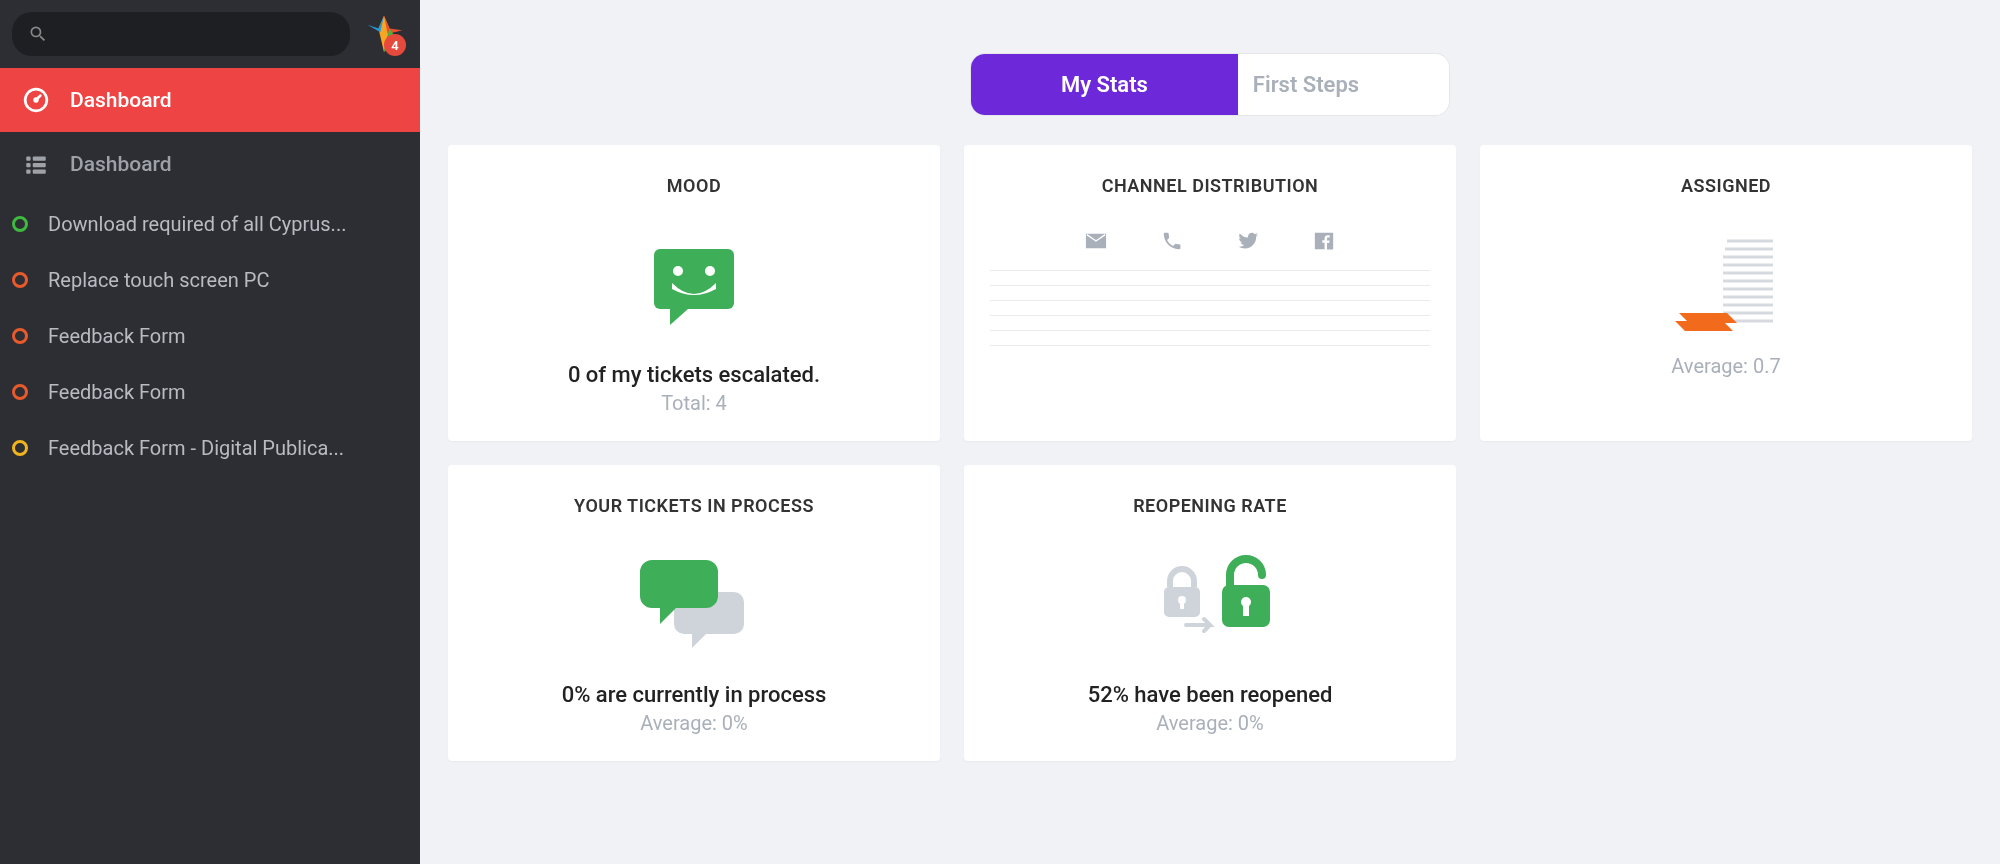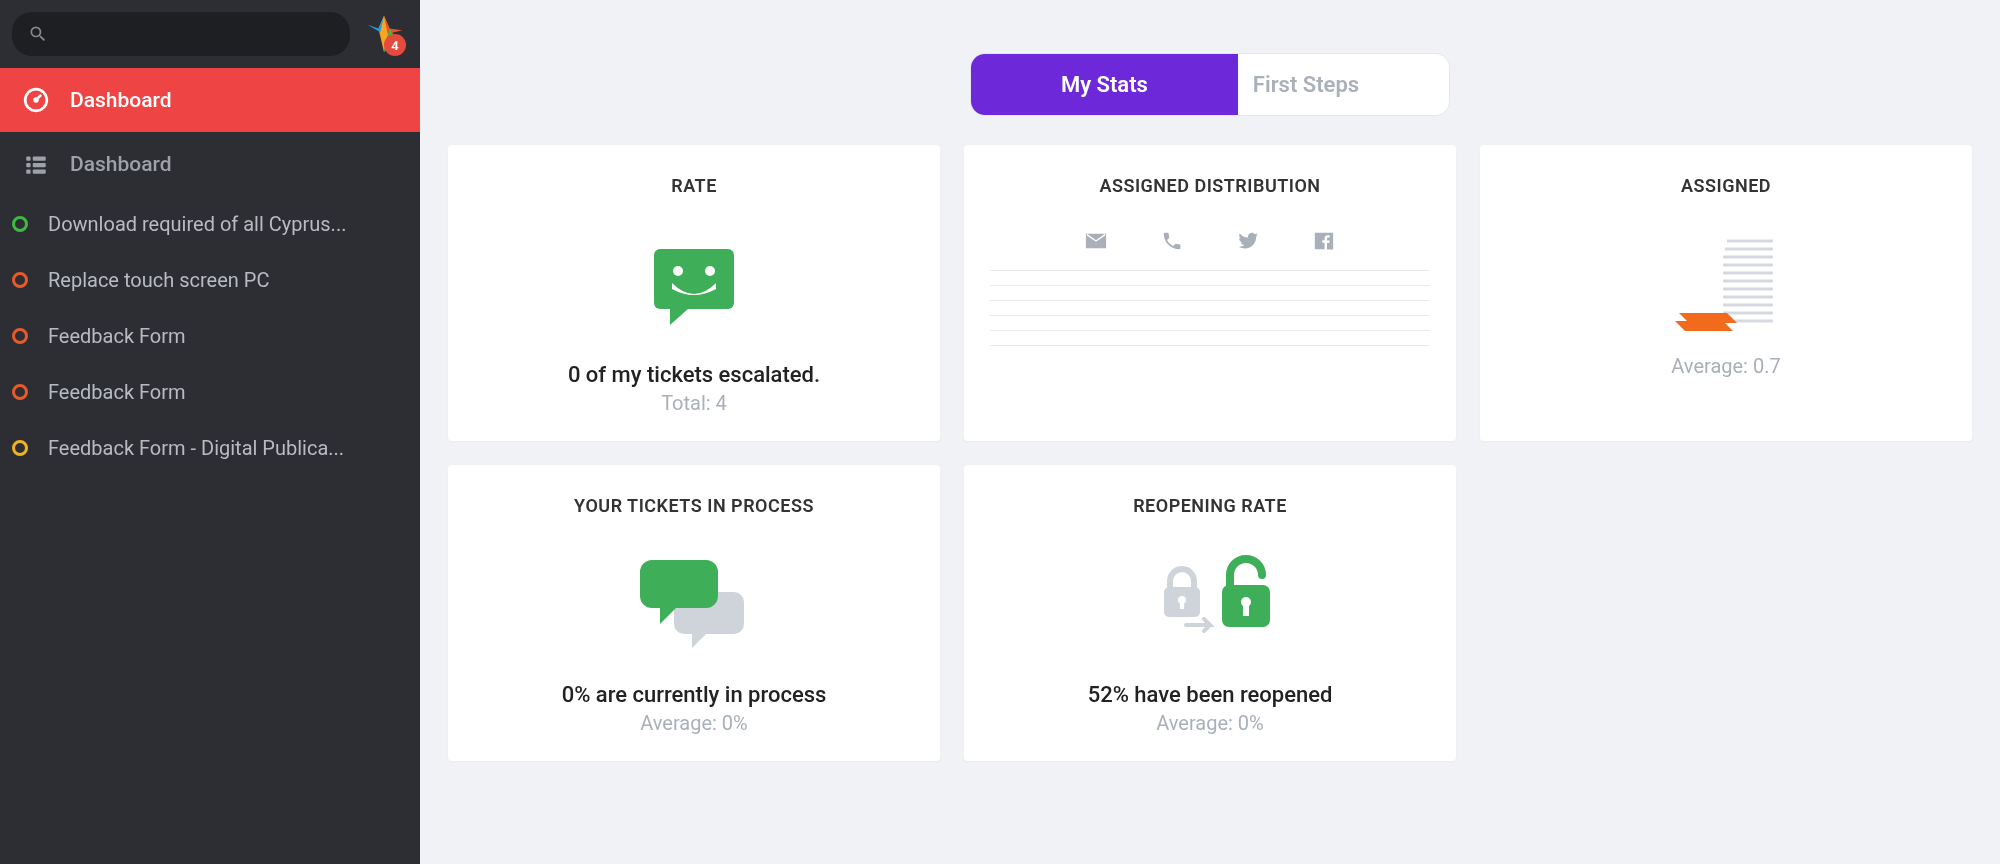--- a/index.html
+++ b/index.html
@@ -114,36 +114,36 @@
     <div class="tab-group">
       <div class="tab active">My Stats</div>
       <div class="tab inactive">First Steps</div>
     </div>
   </div>
 
   <div class="cards">
 
 
     <div class="card">
-      <div class="card-title">RATE</div>
+      <div class="card-title">MOOD</div>
       <div class="card-icon">
         <svg width="100" height="100" viewBox="0 0 100 100">
           <rect x="10" y="14" width="80" height="60" rx="6" fill="#3fae58"></rect>
           <polygon points="26,74 26,90 44,74" fill="#3fae58"></polygon>
           <circle cx="34" cy="36" r="5" fill="#fff"></circle>
           <circle cx="66" cy="36" r="5" fill="#fff"></circle>
           <path d="M28 48 Q50 70 72 48 L72 54 Q50 66 28 54 Z" fill="#fff"></path>
         </svg>
       </div>
       <div class="card-text">0 of my tickets escalated.</div>
       <div class="card-sub">Total: 4</div>
     </div>
 
     <div class="card">
-      <div class="card-title">ASSIGNED DISTRIBUTION</div>
+      <div class="card-title">CHANNEL DISTRIBUTION</div>
       <div class="channel-icons">
         <svg viewBox="0 0 24 24">
             <path d="M2 5h20v14H2z M2 5l10 7 10-7" fill="none" stroke="#aab0ba" stroke-width="2"></path>
             <path d="M2 5h20v14H2z" fill="#aab0ba"></path>
             <path d="M2 5l10 7 10-7" fill="none" stroke="#fff" stroke-width="1.5"></path>
           </svg>
         <svg viewBox="0 0 24 24">
             <path d="M6.6 10.8c1.4 2.8 3.8 5.2 6.6 6.6l2.2-2.2c.3-.3.7-.4 1-.2 1.2.4 2.5.6 3.8.6.6 0 1 .4 1 1V20c0 .6-.4 1-1 1C10.6 21 3 13.4 3 4c0-.6.4-1 1-1h3.4c.6 0 1 .4 1 1 0 1.3.2 2.6.6 3.8.1.3 0 .7-.2 1l-2.2 2z"></path>
           </svg>
         <svg viewBox="0 0 24 24">

